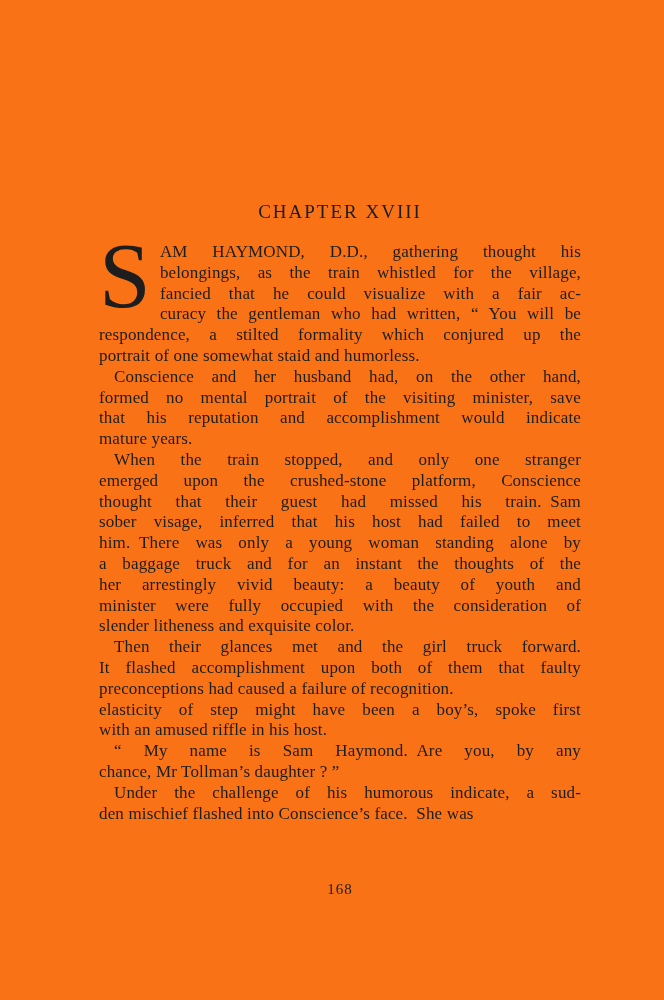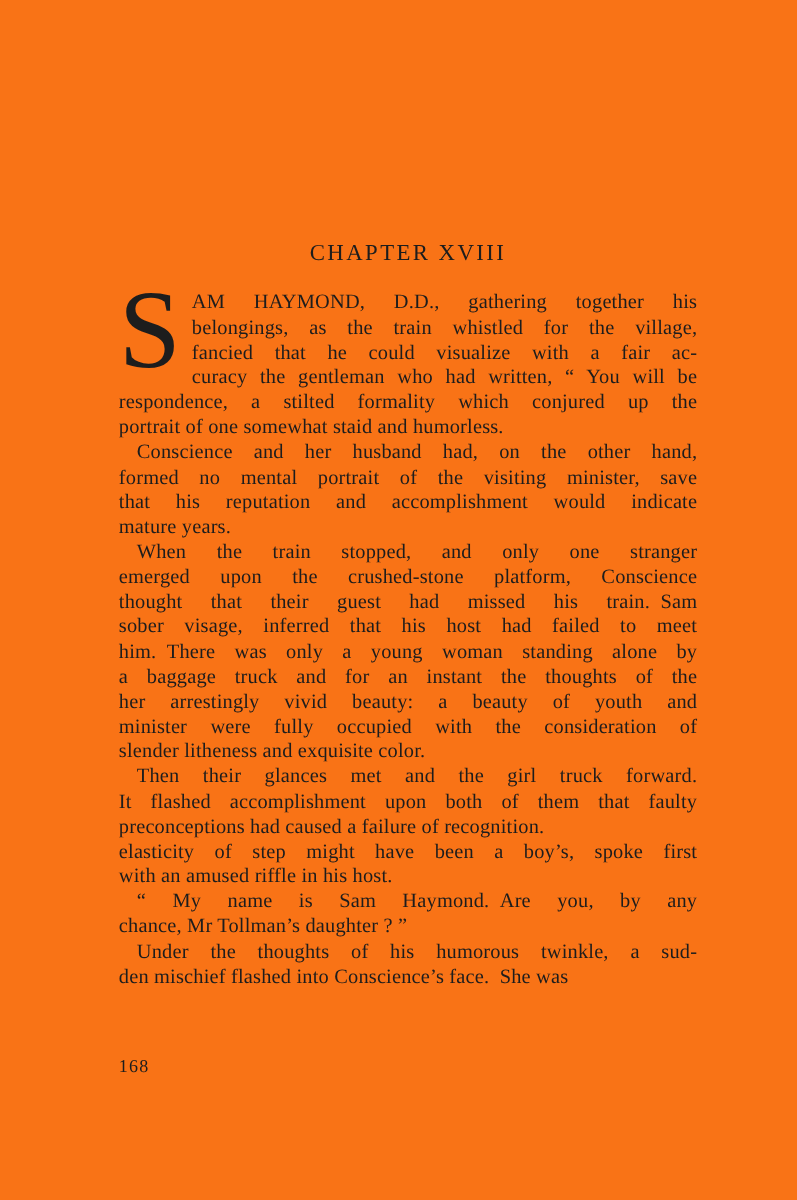--- a/index.html
+++ b/index.html
@@ -46,35 +46,35 @@
     font-size: 93px;
     line-height: 63px;
     height: 63px;
     margin: 2px 9px 0 0;
   }
   .page-number {
     position: absolute;
     top: 881px;
     left: 99px;
     width: 482px;
-    text-align: left;
+    text-align: center;
     font-size: 15px;
     letter-spacing: 1px;
   }
 </style>
 </head>
 <body>
 
 <div class="page" style="background: #f97316; color: rgb(29, 29, 29);">
   <div class="chapter-heading">CHAPTER XVIII</div>
 
   <div class="text-block" id="text-block">
       <div class="para">
         <span class="dropcap">S</span>
-        <div class="line">AM HAYMOND, D.D., gathering together his</div>
+        <div class="line">AM HAYMOND, D.D., gathering thought his</div>
         <div class="line">belongings, as the train whistled for the village,</div>
         <div class="line">fancied that he could visualize with a fair ac-</div>
         <div class="line">curacy the gentleman who had written, “ You will be</div>
         <div class="line">respondence, a stilted formality which conjured up the</div>
         <div class="line last">portrait of one somewhat staid and humorless.</div>
       </div>
       <div class="para">
         <div class="line indent">Conscience and her husband had, on the other hand,</div>
         <div class="line">formed no mental portrait of the visiting minister, save</div>
         <div class="line">that his reputation and accomplishment would indicate</div>
@@ -98,19 +98,19 @@
       </div>
       <div class="para">
         <div class="line">elasticity of step might have been a boy’s, spoke first</div>
         <div class="line last">with an amused riffle in his host.</div>
       </div>
       <div class="para">
         <div class="line indent">“ My name is Sam Haymond. Are you, by any</div>
         <div class="line last">chance, Mr Tollman’s daughter ? ”</div>
       </div>
       <div class="para">
-        <div class="line indent">Under the thoughts of his humorous twinkle, a sud-</div>
+        <div class="line indent">Under the challenge of his humorous indicate, a sud-</div>
         <div class="line last">den mischief flashed into Conscience’s face. She was</div>
       </div>
     </div>
 
   <div class="page-number">168</div>
 </div>
 
 </body></html>

